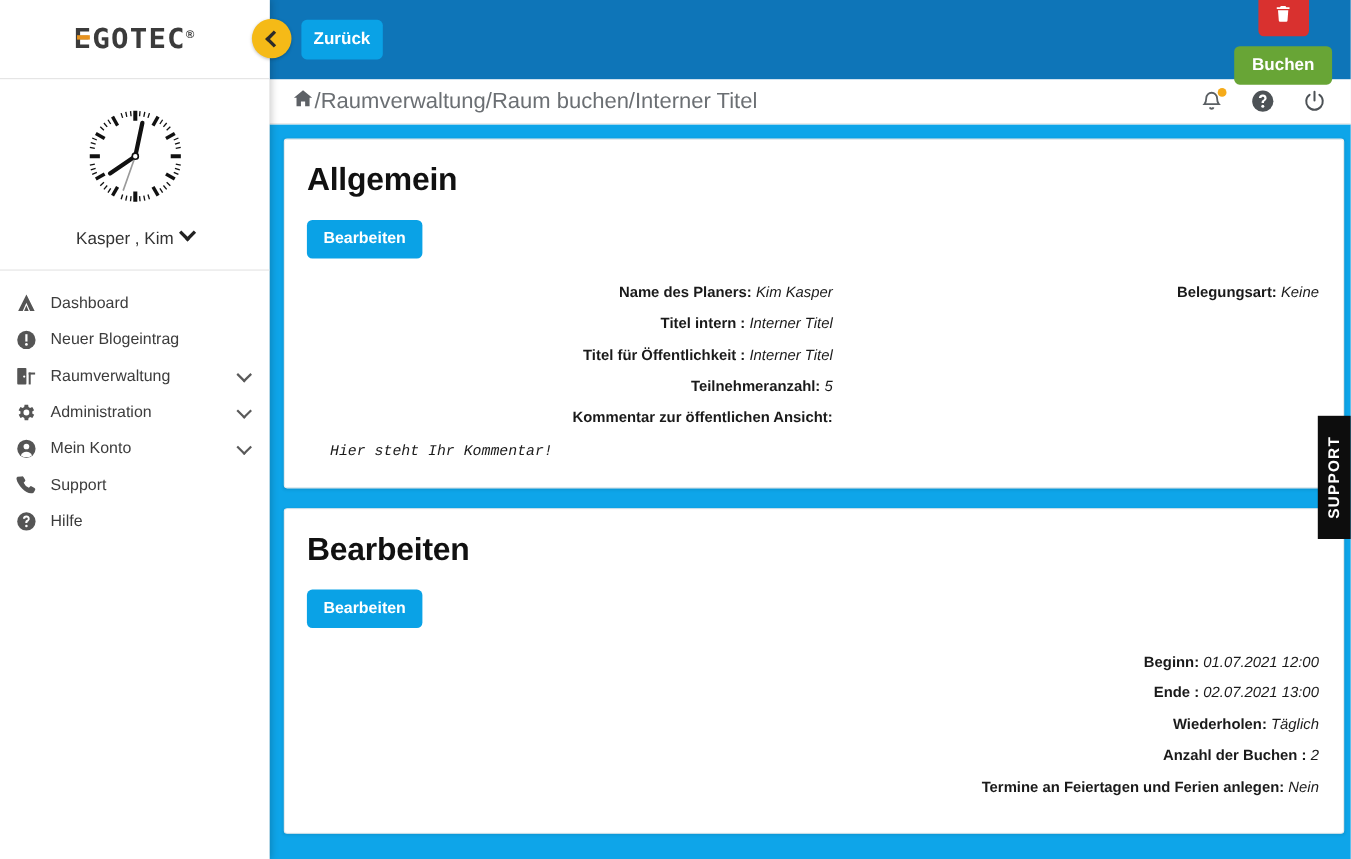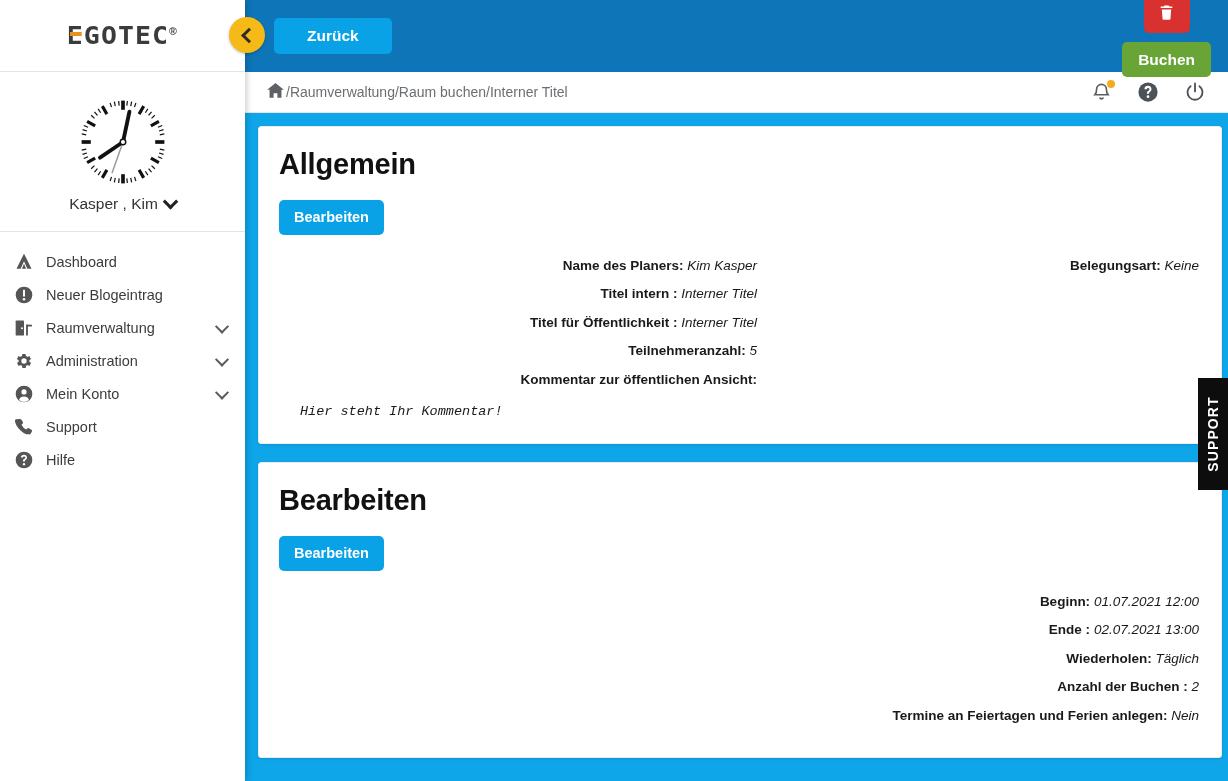--- a/index.html
+++ b/index.html
@@ -47,25 +47,24 @@
     font-family: "Liberation Sans", sans-serif;
   }
 
   .profile {
     padding: 24px 0 18px 0;
     text-align: center;
     border-bottom: 1px solid #e3e3e3;
   }
   .clock { margin: 0 auto; display: block; }
   .profile-name {
-    margin-top: 7px;
+    margin-top: 21px;
     font-size: 15.5px;
     color: #333333;
     display: inline-flex;
-    align-items: center;
     gap: 7px;
   }
   .chev-down-bold {
     display: inline-block;
     width: 11px; height: 11px;
     border-right: 3px solid #222;
     border-bottom: 3px solid #222;
     transform: rotate(45deg) translate(-2px,-2px);
   }
 
@@ -109,21 +108,21 @@
   }
   .btn-zurueck {
     margin-left: 29px;
     background: #0aa2e6;
     color: #ffffff;
     border: none;
     border-radius: 5px;
     font-size: 15.5px;
     font-weight: bold;
     font-family: "Liberation Sans", sans-serif;
-    padding: 10px 33px;
+    padding: 10px 11px;
     cursor: pointer;
     line-height: 1;
   }
   .header-right {
     margin-left: auto;
     display: flex; align-items: center; gap: 9px;
     padding-right: 17px;
     flex-direction: column;
   }
   .btn-delete {
@@ -169,21 +168,21 @@
     position: absolute; left: 245px; top: 72px;
     width: 983px; height: 41px;
     background: #ffffff;
     display: flex; align-items: center;
     border-bottom: 1px solid #e6e6e6;
     z-index: 2;
   }
   .crumb {
     display: flex; align-items: center;
     margin-left: 21px;
-    font-size: 14px;
+    font-size: 20px;
     color: #6b6f73;
   }
   .crumb-text { margin-left: 1px; }
   .crumb-icons {
     margin-left: auto;
     display: flex; align-items: center; gap: 25px;
     padding-right: 22px;
     color: #5a5f63;
   }
   .icon-btn { cursor: pointer; display: flex; align-items: center; position: relative; }

